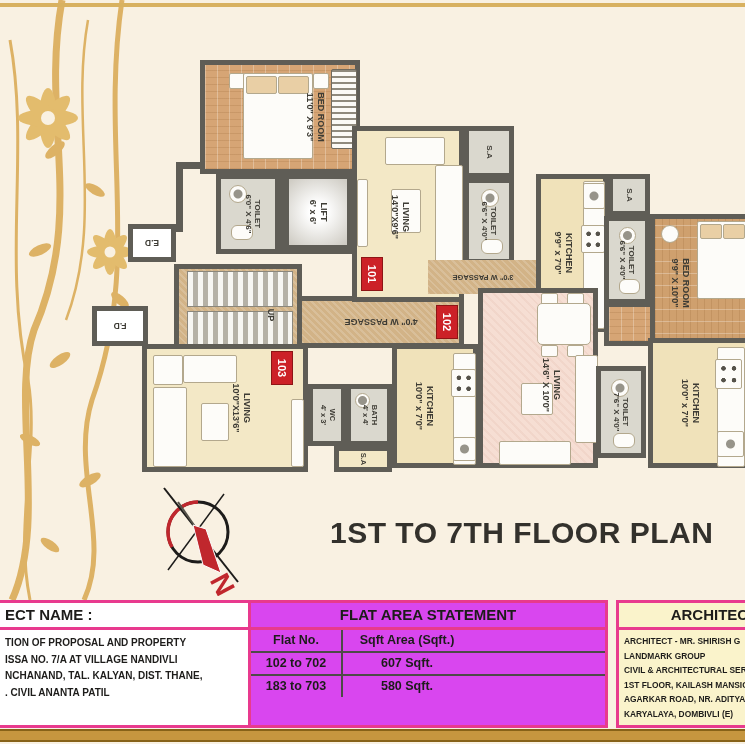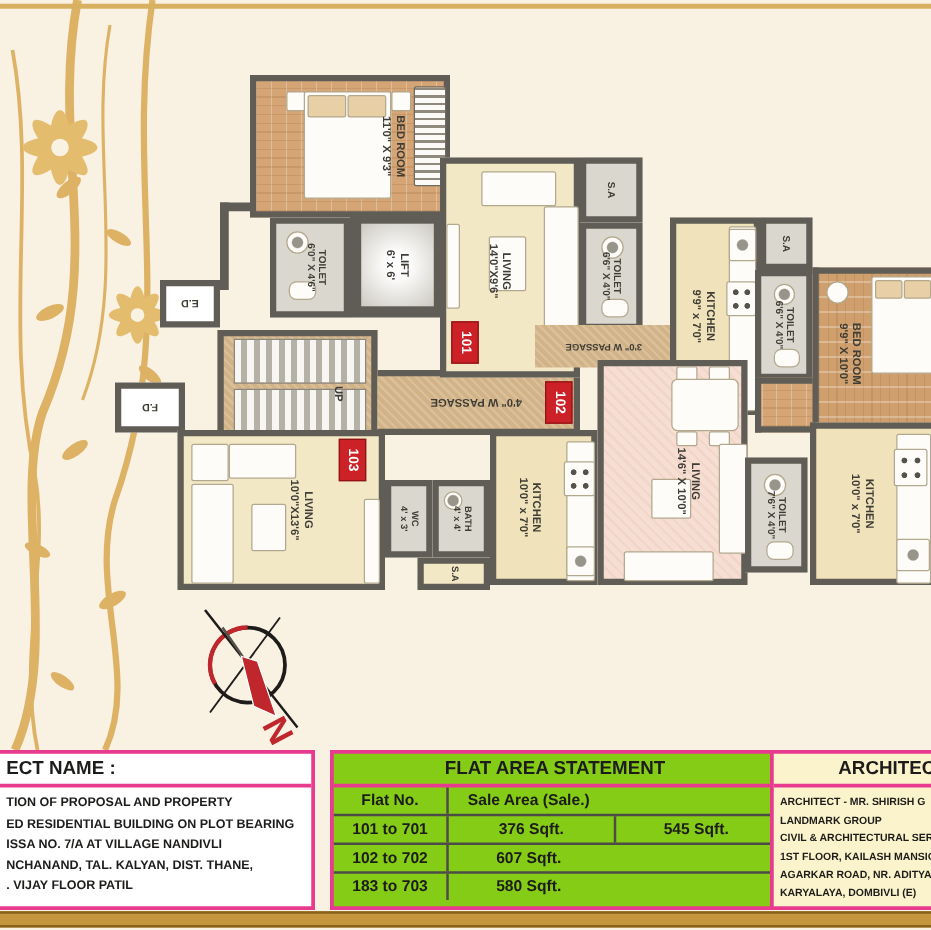--- a/index.html
+++ b/index.html
@@ -44,21 +44,21 @@
   .title{position:absolute;left:330px;top:516px;width:360px;height:40px;z-index:2;
          font-size:30px;font-weight:600;color:#33312c;letter-spacing:.5px;white-space:nowrap;}
   .compass{position:absolute;left:158px;top:486px;z-index:2;}
   
   .panel{position:absolute;top:600px;height:128px;border:3px solid #e83a8e;box-sizing:border-box;z-index:3;}
   .panel .hdr{font-size:15px;font-weight:700;color:#1d1c1a;border-bottom:3px solid #e83a8e;
               height:24px;line-height:24px;}
   .p-left{left:-6px;width:258px;background:#ffffff;}
   .p-left .hdr{padding-left:8px;}
   .p-left .body{padding:5px 2px 0 8px;font-size:10px;font-weight:700;color:#1d1c1a;line-height:16.6px;white-space:nowrap;}
-  .p-mid{left:264px;width:360px;background:#84cc16;}
+  .p-mid{left:248px;width:360px;background:#d946ef;}
   .p-mid .hdr{text-align:center;}
   .tbl-row{display:flex;border-bottom:2px solid #4d4b47;height:21px;}
   .tbl-row:last-child{border-bottom:none;}
   .tbl-row .c{flex:0 0 auto;text-align:center;font-weight:700;color:#1d1c1a;font-size:12.5px;
               line-height:21px;border-right:2px solid #4d4b47;box-sizing:border-box;}
   .tbl-row .c:last-child{border-right:none;}
   .c1{width:92px;}.c2{width:134px;}.c3{width:128px;}
   .p-right{left:616px;width:196px;background:#faf3cb;}
   .p-right .hdr{text-align:center;}
   .p-right .body{padding:4px 0 0 5px;font-size:8.4px;font-weight:700;color:#1d1c1a;line-height:14.6px;white-space:nowrap;}
@@ -261,42 +261,37 @@
   <svg class="compass" width="90" height="110" viewBox="0 0 90 110">
     <circle cx="40" cy="46" r="30" fill="none" stroke="#1d1c1a" stroke-width="3"></circle>
     <path d="M 40 16 A 30 30 0 0 0 14 61" fill="none" stroke="#c0272d" stroke-width="3.5"></path>
     <line x1="6" y1="2" x2="80" y2="96" stroke="#1d1c1a" stroke-width="2"></line>
     <line x1="66" y1="8" x2="10" y2="84" stroke="#1d1c1a" stroke-width="1.5"></line>
     <line x1="38" y1="42" x2="20" y2="16" stroke="#55524a" stroke-width="2"></line>
     <polygon points="35,39 48,43 63,87 45,79" fill="#c0272d" stroke="#ffffff" stroke-width="1"></polygon>
     <text x="56" y="104" fill="#c0272d" font-size="28" font-weight="bold" font-family="Liberation Sans, sans-serif" transform="rotate(62 62 95)">N</text>
   </svg>
 
+  <div class="title">1ST TO 7TH FLOOR PLAN</div>
 
   <div class="panel p-left">
     <div class="hdr">ECT NAME :</div>
     <div class="body">
       <div>TION OF PROPOSAL AND PROPERTY</div>
-      <div>ED RESIDENTIAL BUILDING ON PLOT BEARING</div>
       <div>ISSA NO. 7/A AT VILLAGE NANDIVLI</div>
       <div>NCHANAND, TAL. KALYAN, DIST. THANE,</div>
-      <div>. VIJAY FLOOR PATIL</div>
+      <div>. CIVIL ANANTA PATIL</div>
     </div>
   </div>
 
   <div class="panel p-mid">
     <div class="hdr">FLAT AREA STATEMENT</div>
     <div class="tbl-row">
       <div class="c c1">Flat No.</div>
-      <div class="c c3">Sale Area (Sale.)</div>
-    </div>
-    <div class="tbl-row">
-      <div class="c c1">101 to 701</div>
-      <div class="c c2">376 Sqft.</div>
-      <div class="c c3">545 Sqft.</div>
+      <div class="c c3">Sqft Area (Sqft.)</div>
     </div>
     <div class="tbl-row">
       <div class="c c1">102 to 702</div>
       <div class="c c3">607 Sqft.</div>
     </div>
     <div class="tbl-row">
       <div class="c c1">183 to 703</div>
       <div class="c c3">580 Sqft.</div>
     </div>
   </div>

